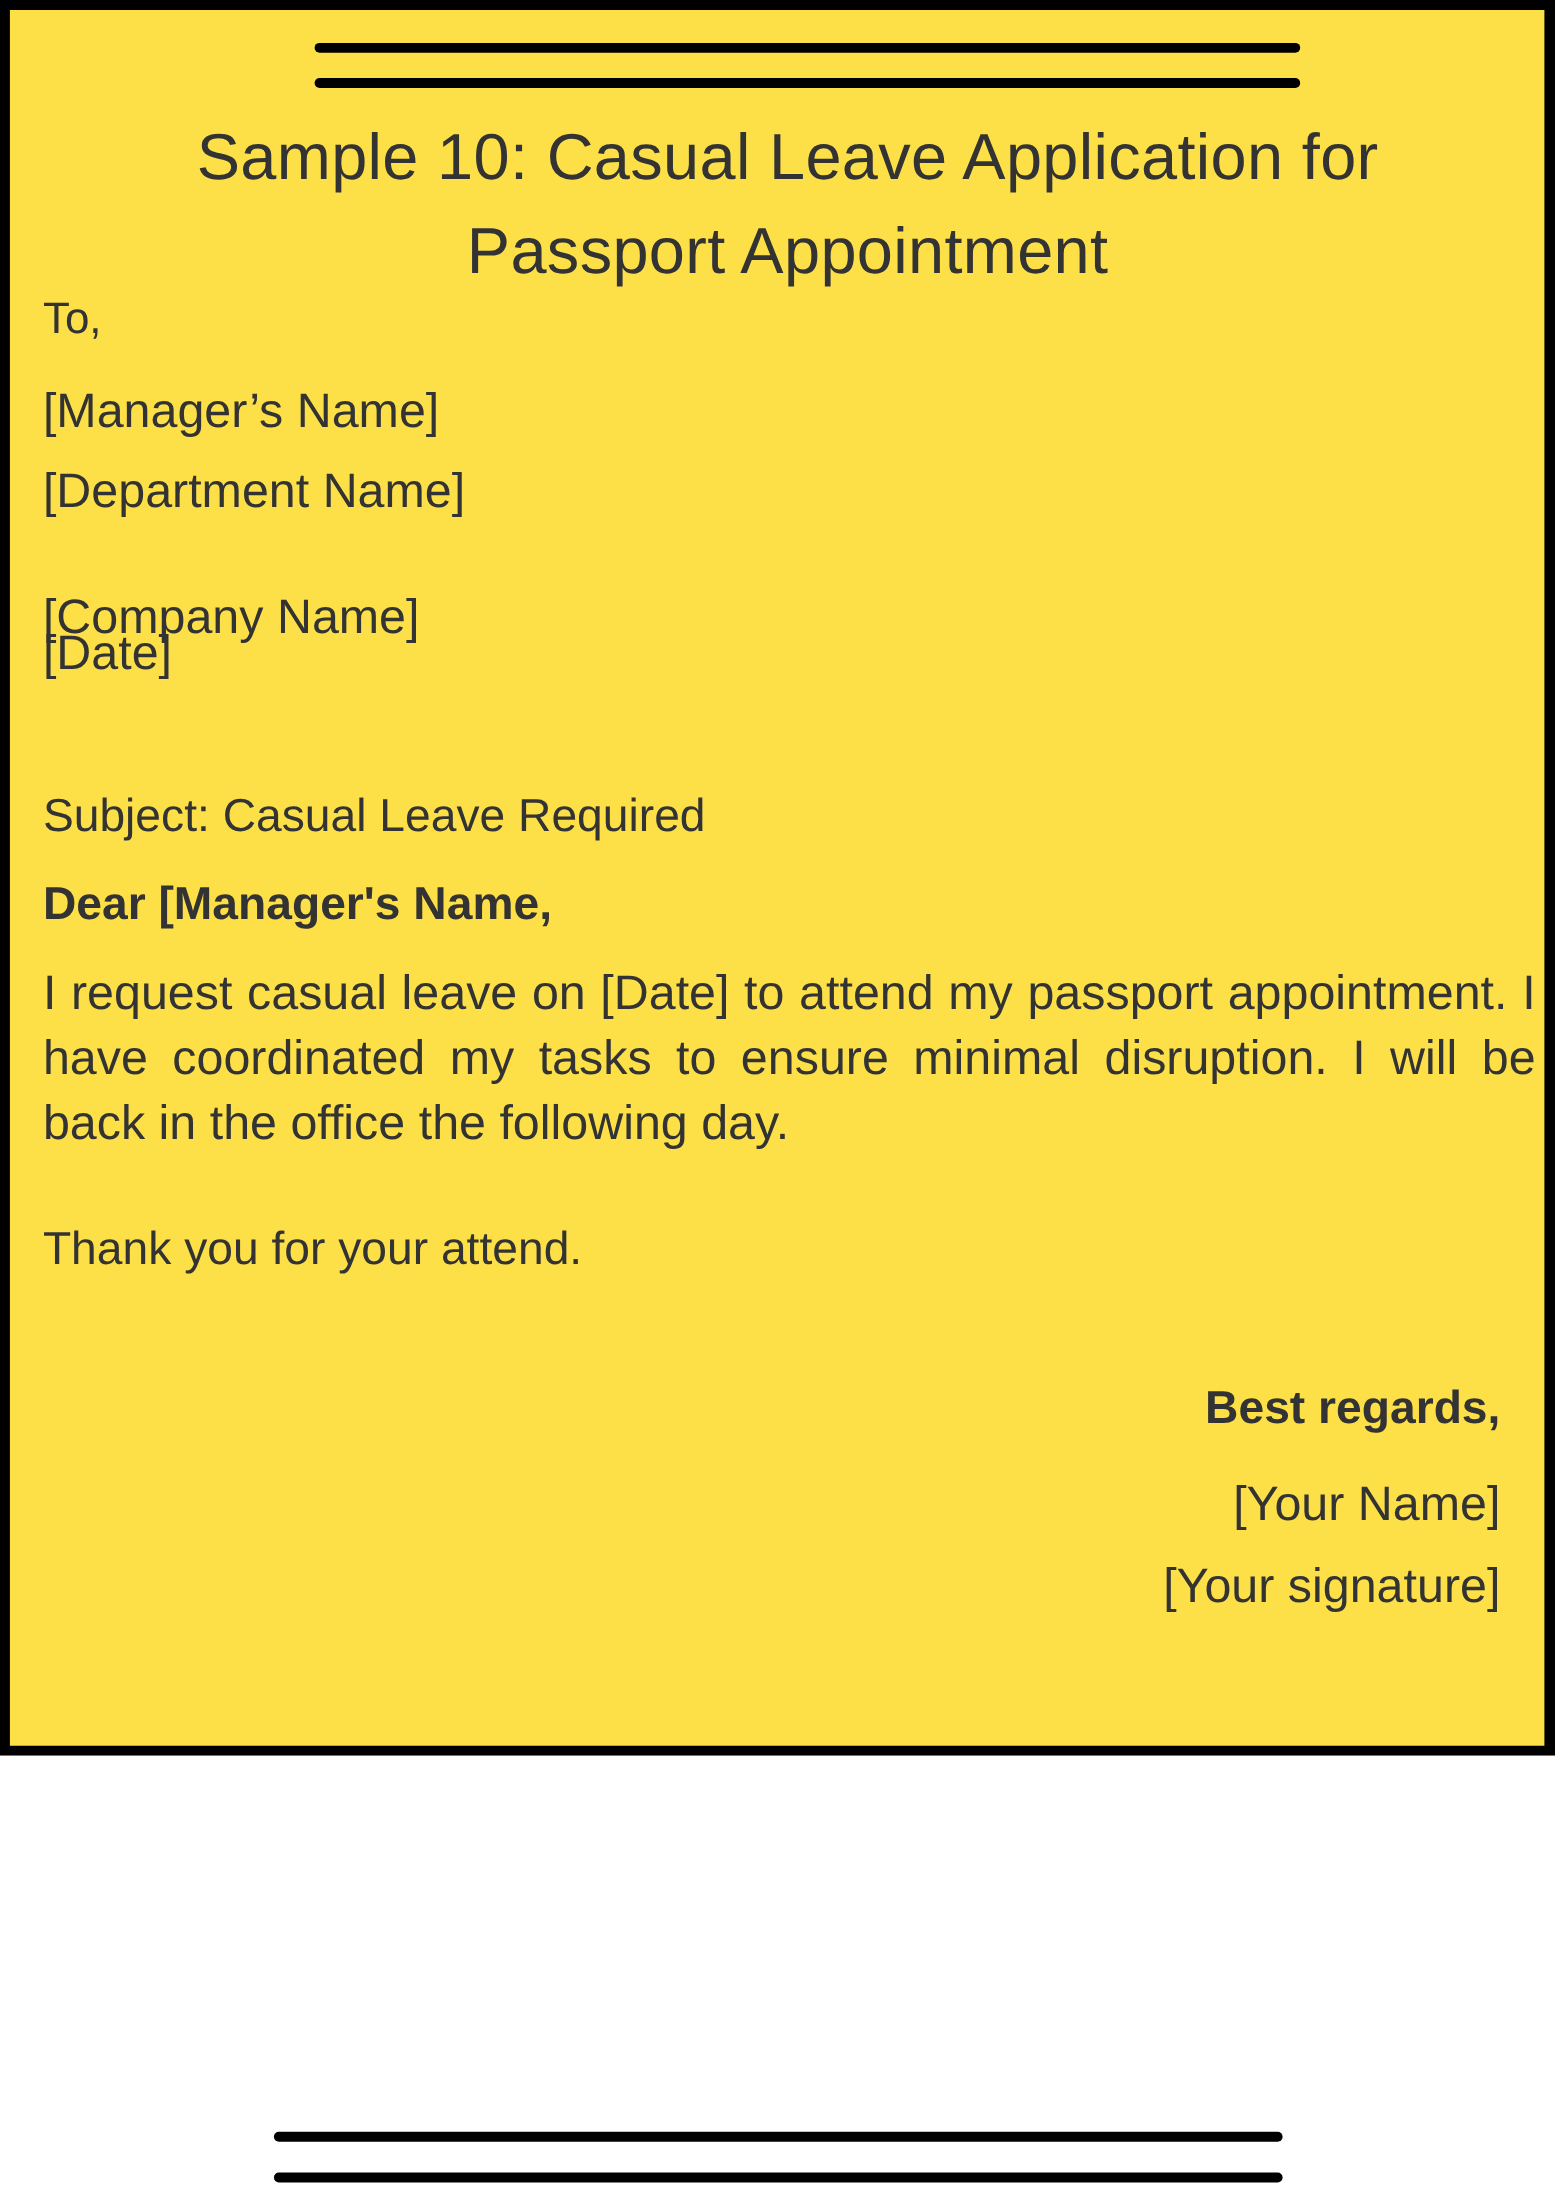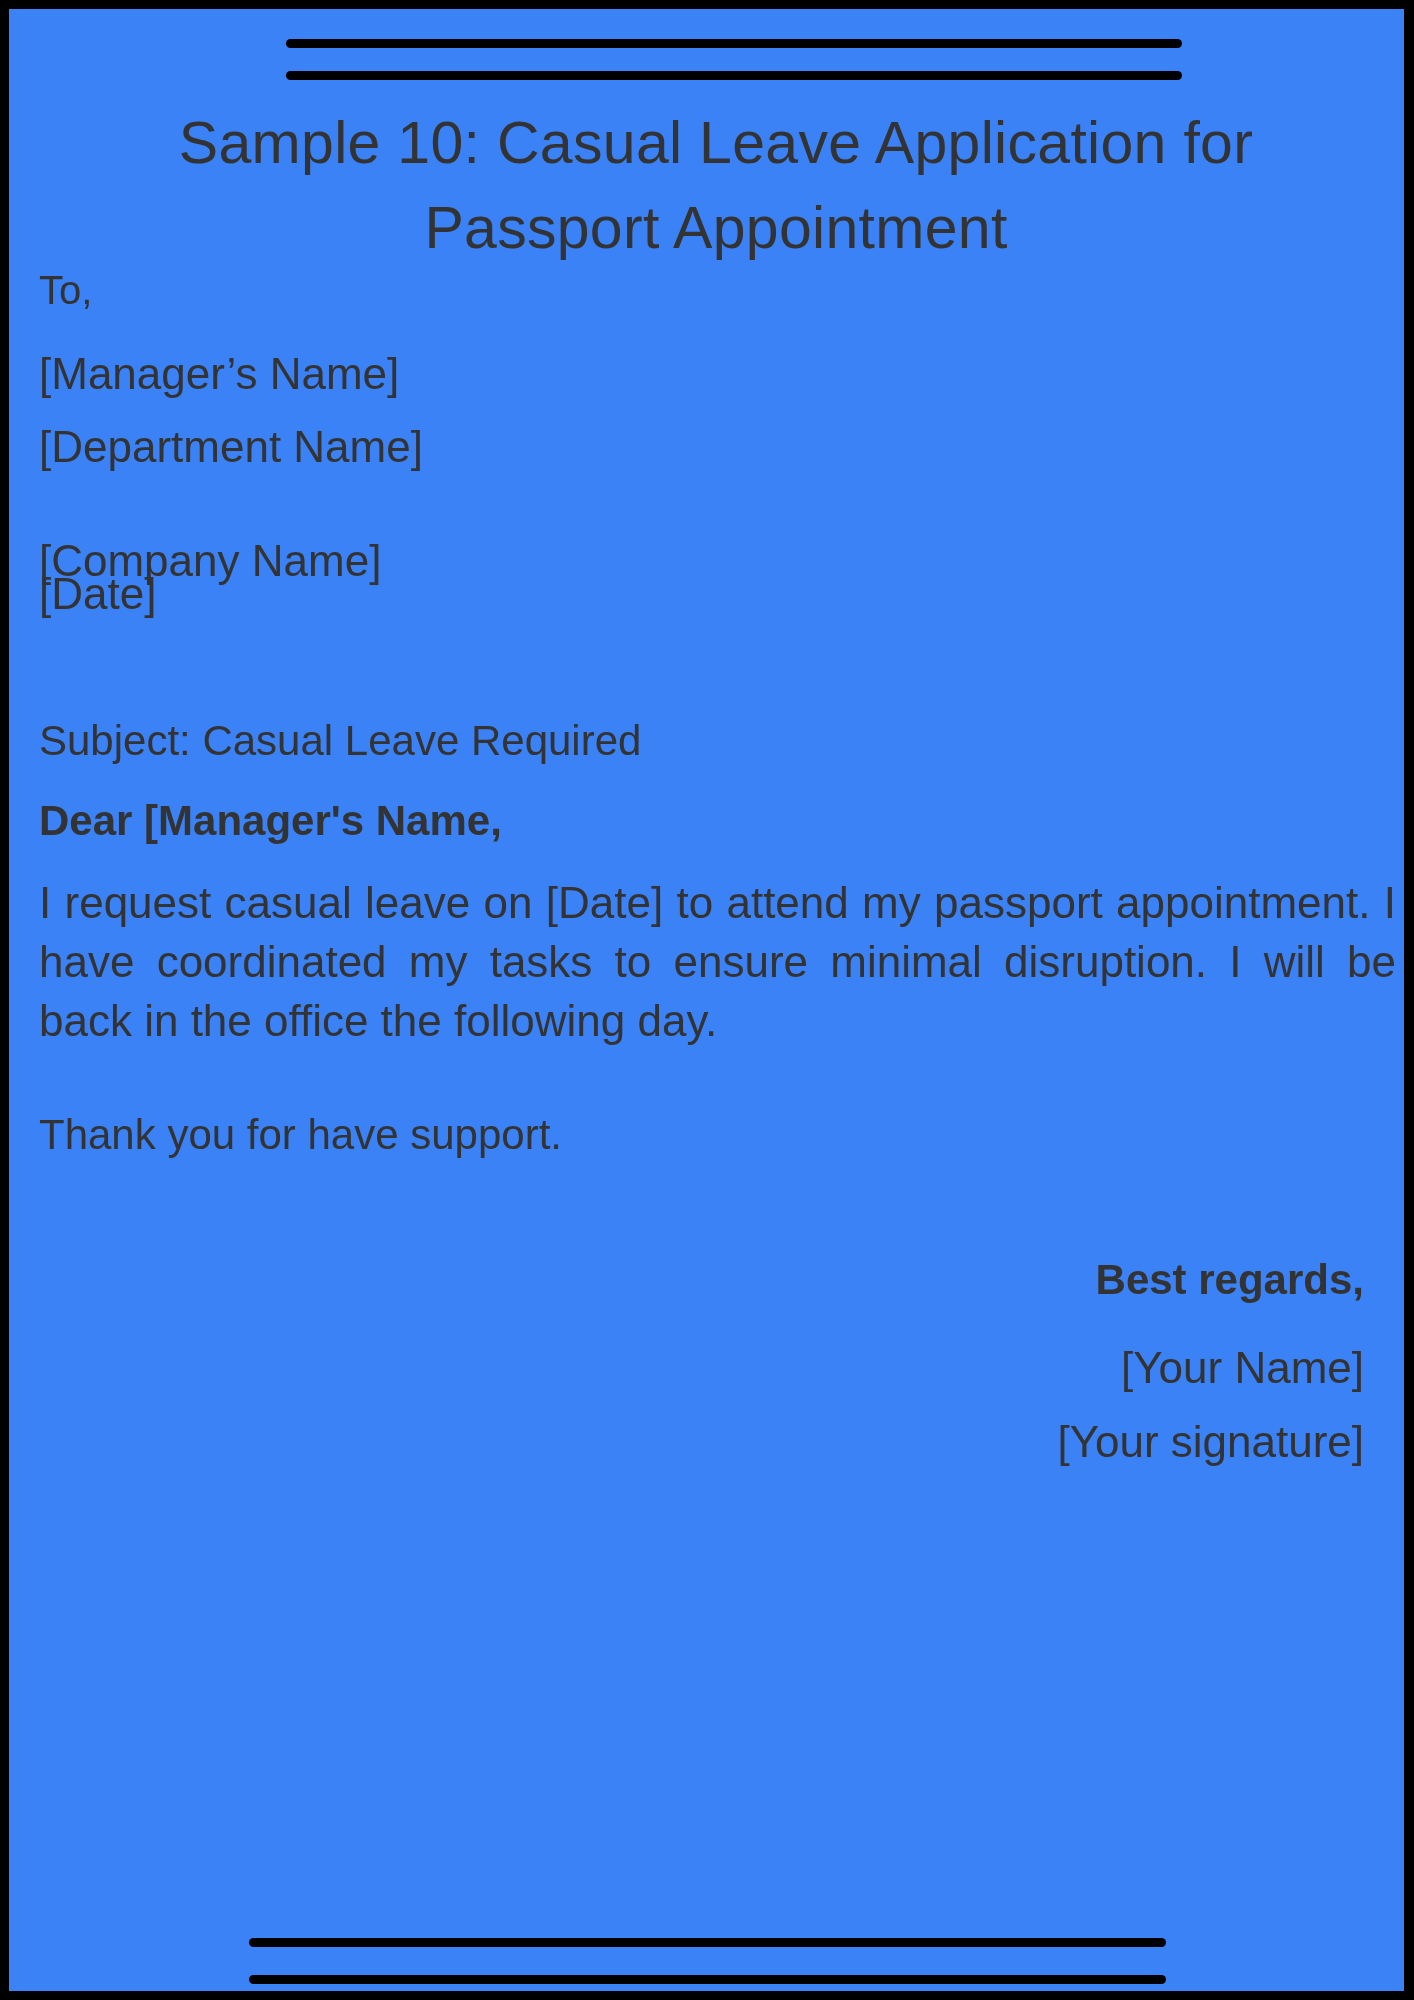--- a/index.html
+++ b/index.html
@@ -1,22 +1,22 @@
 <!DOCTYPE html>
 <html><head>
 <meta charset="utf-8">
 <style>
   html, body { margin: 0; padding: 0; background: #ffffff; }
   body { width: 1414px; height: 2000px; position: relative; overflow: hidden; }
   .page {
-    position: absolute; left: 0; top: 0; width: 1414px; height: 2000px;
+    position: absolute; left: 0; top: 0; width: 1414px; height: 1596px;
     box-sizing: border-box;
     border-top: 9px solid #000; border-left: 9px solid #000;
     border-right: 10px solid #000; border-bottom: 9px solid #000;
-    background: #3b82f6;
+    background: #fde047;
     font-family: "Liberation Sans", "DejaVu Sans", sans-serif;
     color: #333333;
   }
   .rule {
     position: absolute; height: 9px; background: #000; border-radius: 5px;
   }
   .rule.top1 { left: 277px; width: 896px; top: 30px; }
   .rule.top2 { left: 277px; width: 896px; top: 62px; }
   .rule.bot1 { left: 240px; width: 917px; top: 1929px; }
   .rule.bot2 { left: 240px; width: 917px; top: 1966px; }
@@ -64,21 +64,21 @@
   <p class="line addr a0">[Manager’s Name]</p>
   <p class="line addr a1">[Department Name]</p>
   <p class="line addr a2">[Company Name]</p>
   <p class="line addr a3">[Date]</p>
 
   <p class="line subject">Subject: Casual Leave Required</p>
   <p class="line greeting">Dear [Manager's Name,</p>
 
   <p class="body-para">I request casual leave on [Date] to attend my passport appointment. I have coordinated my tasks to ensure minimal disruption. I will be back in the office the following day.</p>
 
-  <p class="line thanks">Thank you for have support.</p>
+  <p class="line thanks">Thank you for your attend.</p>
 
   <p class="closing regards">Best regards,</p>
   <p class="closing yoursig">[Your signature]</p>
   <p class="closing yourname">[Your Name]</p>
 
   <div class="rule bot1"></div>
   <div class="rule bot2"></div>
 </div>
 
 </body></html>

